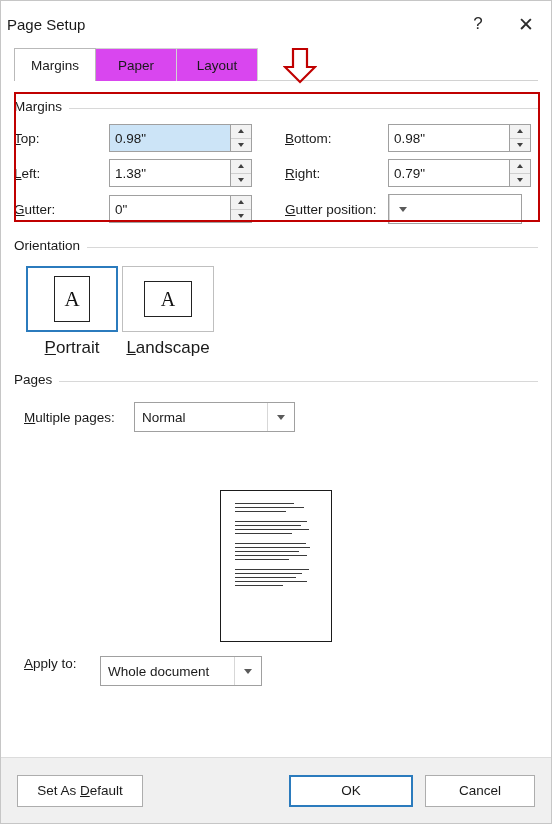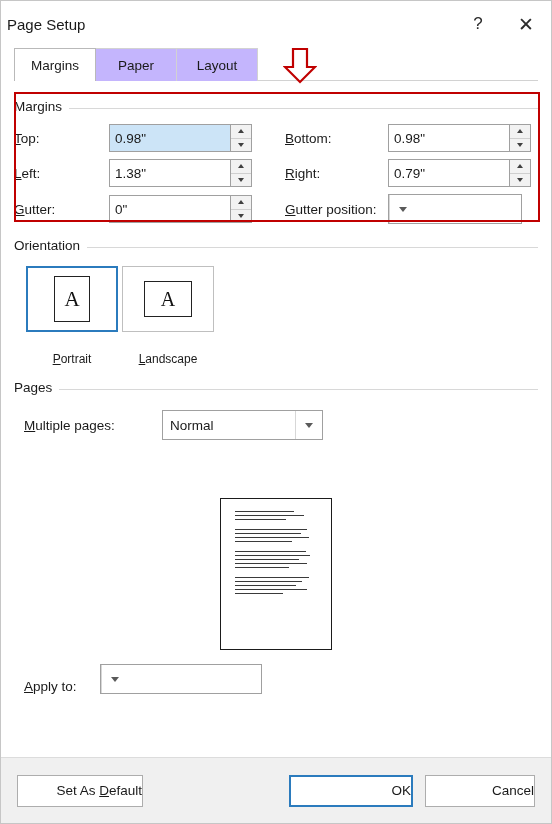--- a/index.html
+++ b/index.html
@@ -77,21 +77,21 @@
     height: 33px;
     min-width: 82px;
     box-sizing: border-box;
     display: flex;
     align-items: center;
     justify-content: center;
     font-size: 13.5px;
     color: #1a1a1a;
     border: 1px solid #d2d2d2;
     border-bottom: none;
-    background: #c4b5fd;
+    background: #d946ef;
     padding: 0 10px;
     z-index: 1;
     margin-right: -1px;
   }
   .tab.active {
     background: #ffffff;
     border-color: #b9b9b9;
     z-index: 3;
   }
   .tab.active::after {
@@ -289,30 +289,29 @@
     border: 1px solid #222;
     background: #fff;
     display: flex;
     align-items: center;
     justify-content: center;
     font-family: "Liberation Serif", serif;
     font-size: 20px;
     color: #111;
   }
   .orient-caption {
-    margin-top: 20px;
-    font-size: 12px;
+    margin-top: 6px;
+    font-size: 17px;
   }
   
   .pages-row {
     display: flex;
     align-items: center;
     margin-top: 12px;
     padding-left: 10px;
-    gap: 28px;
   }
   
   .preview-area {
     margin-top: 10px;
     display: flex;
     justify-content: center;
   }
   .preview-page {
     width: 112px;
     height: 152px;
@@ -323,21 +322,21 @@
   }
   .pv-line {
     height: 1px;
     background: #3a3a3a;
     margin-bottom: 3px;
   }
   .pv-gap { height: 6px; }
   
   .apply-row {
     display: flex;
-    align-items: flex-end;
+    align-items: flex-start;
     margin-top: 14px;
     padding-left: 10px;
   }
   
   .footer {
     flex: 0 0 66px;
     border-top: 1px solid #dcdcdc;
     background: #f0f0f0;
     display: flex;
     align-items: center;
@@ -346,21 +345,21 @@
   }
   .btn {
     height: 32px;
     border: 1px solid #adadad;
     background: #ffffff;
     font-family: "Liberation Sans", sans-serif;
     font-size: 13.5px;
     color: #1a1a1a;
     display: flex;
     align-items: center;
-    justify-content: flex-end;
+    justify-content: center;
     box-sizing: border-box;
   }
   .btn.default {
     border: 2px solid #2b7bbd;
   }
   .btn-setdefault { width: 126px; }
   .btn-ok { width: 124px; }
   .btn-cancel { width: 110px; }
   .spacer { flex: 1; }
   .gap12 { width: 12px; }
@@ -551,20 +550,21 @@
           <div class="pv-line" style="width:90%"></div>
           <div class="pv-line" style="width:82%"></div>
           <div class="pv-line" style="width:74%"></div>
           <div class="pv-line" style="width:88%"></div>
           <div class="pv-line" style="width:58%"></div>
         </div>
       </div>
       <div class="apply-row">
         <span class="flabel" style="width:76px;"><u>A</u><span>pply to:</span></span>
         <div class="combo" style="width:162px;">
+          <div class="combo-text">Whole document</div>
           <div class="combo-arrow">
               <span class="chev"></span>
             </div>
         </div>
       </div>
     </div>
 
   </div>
 
   <div class="footer">

